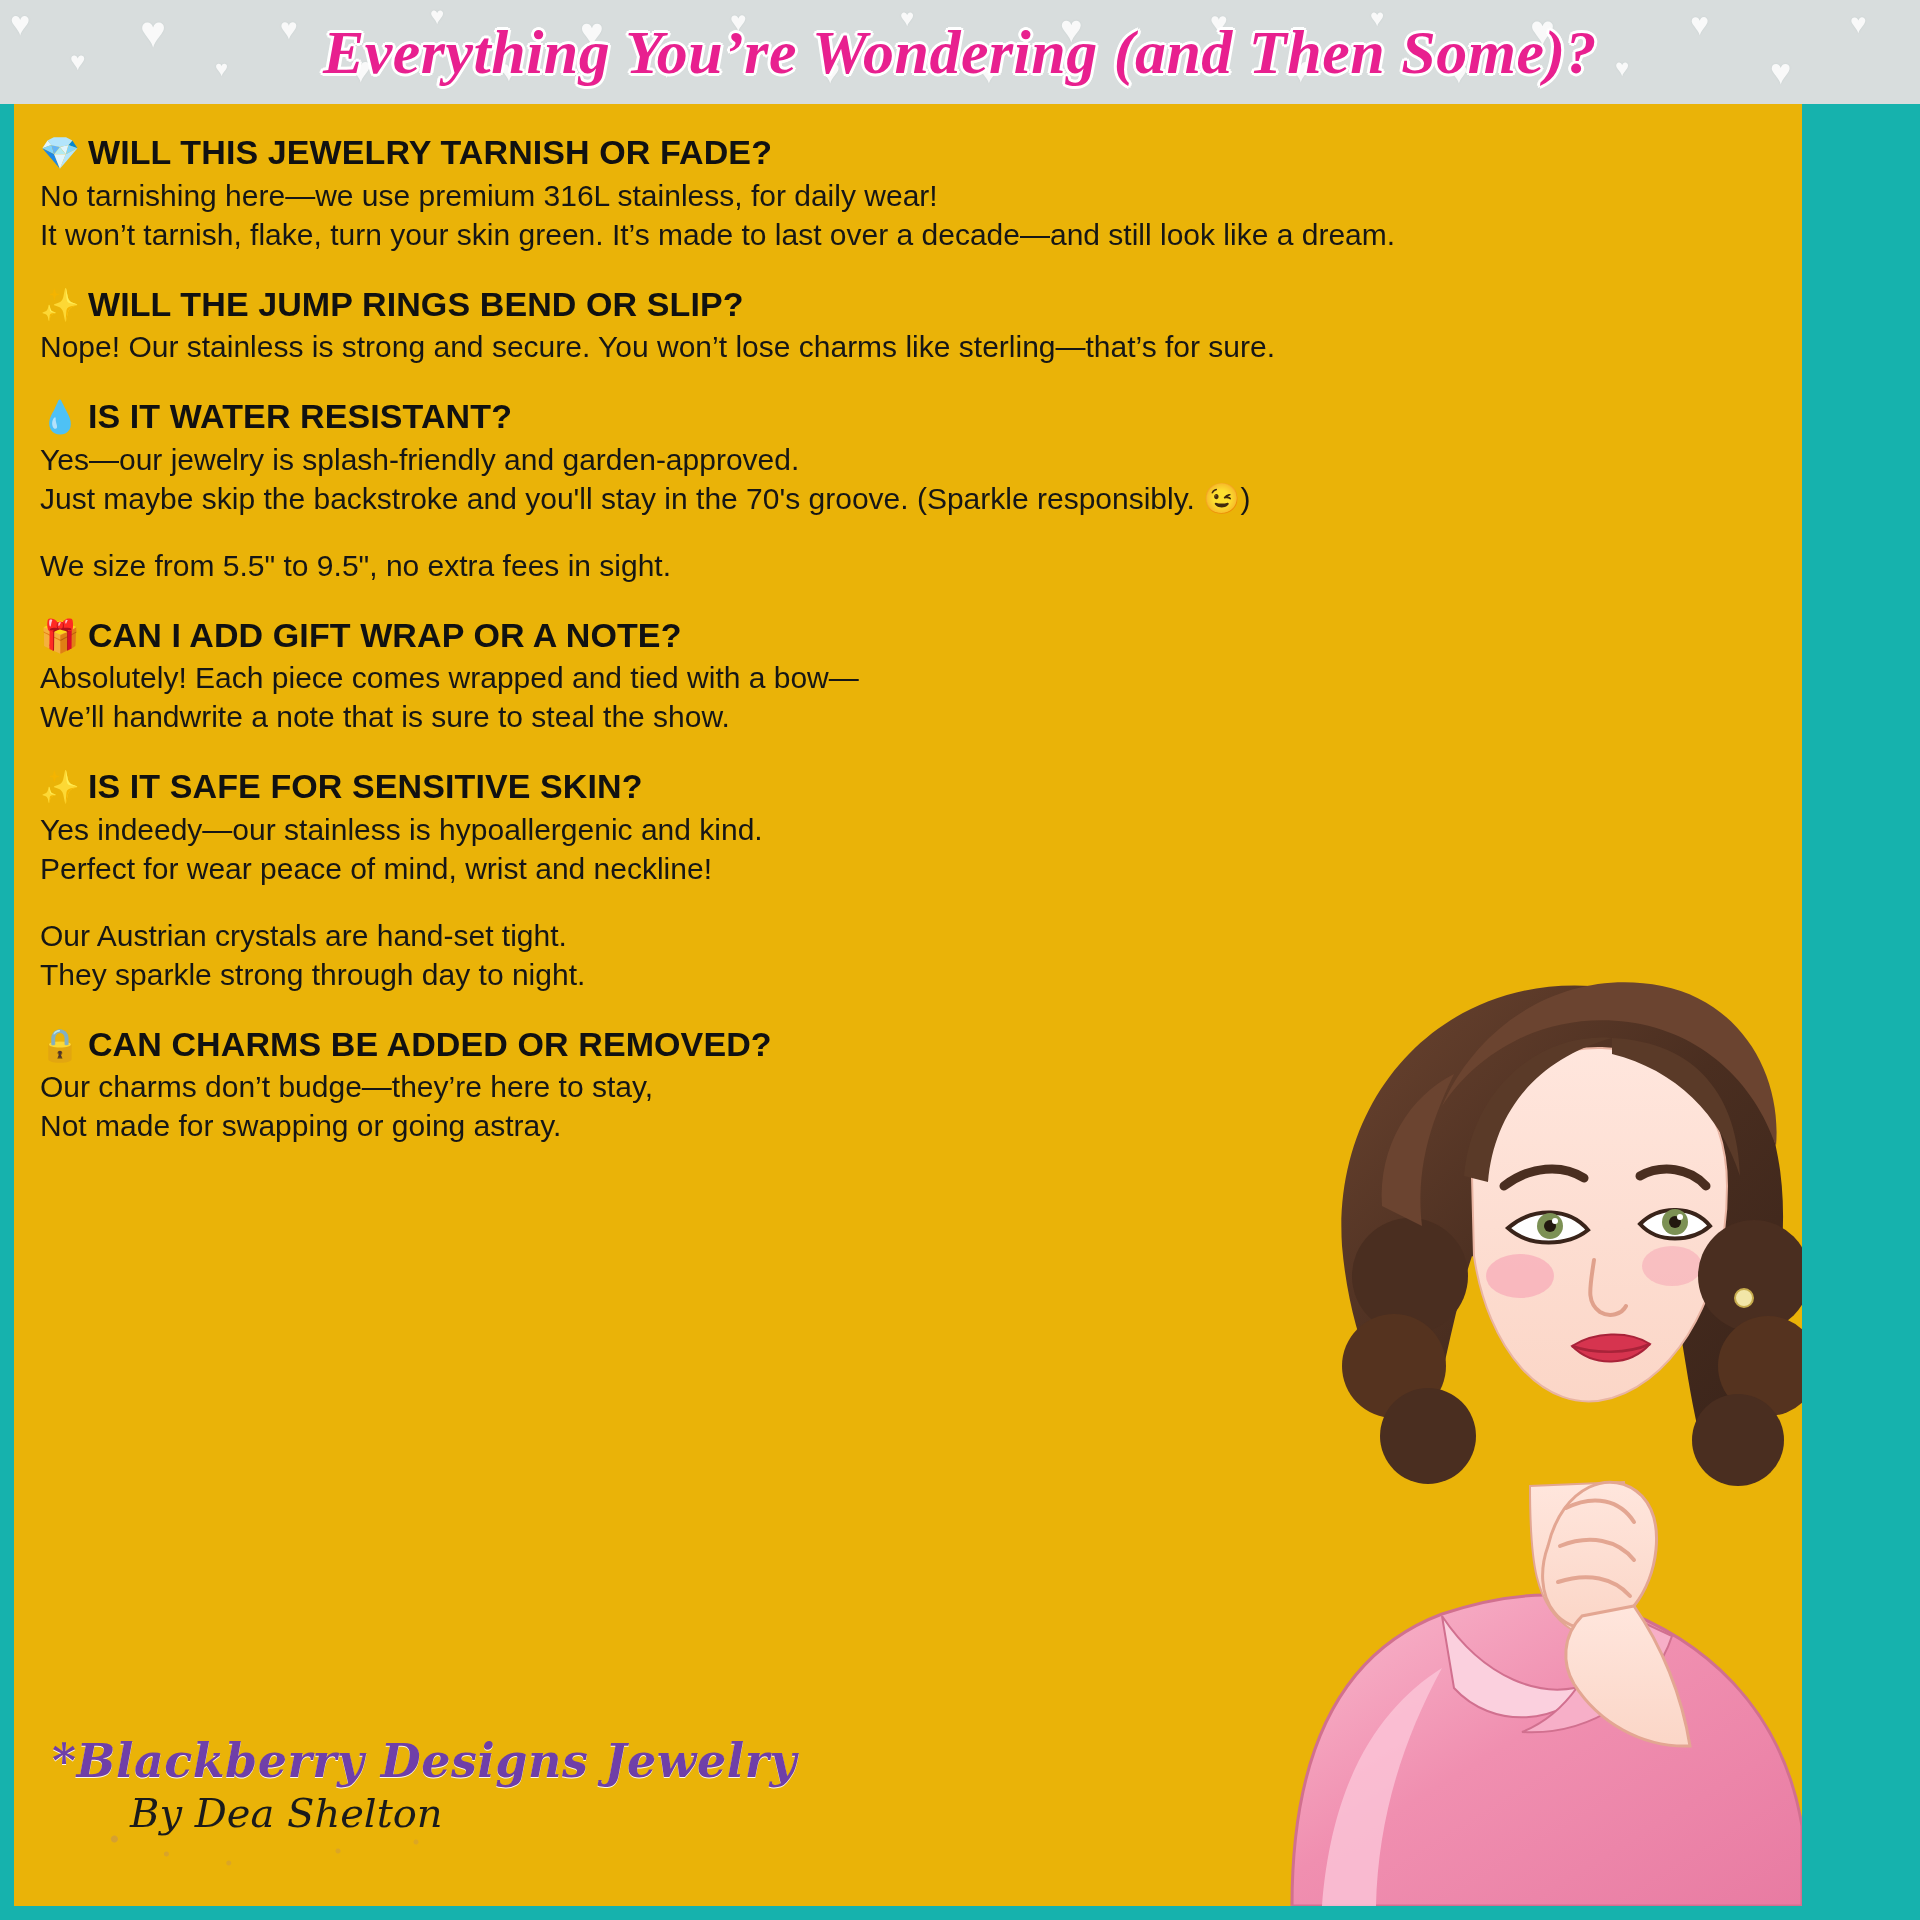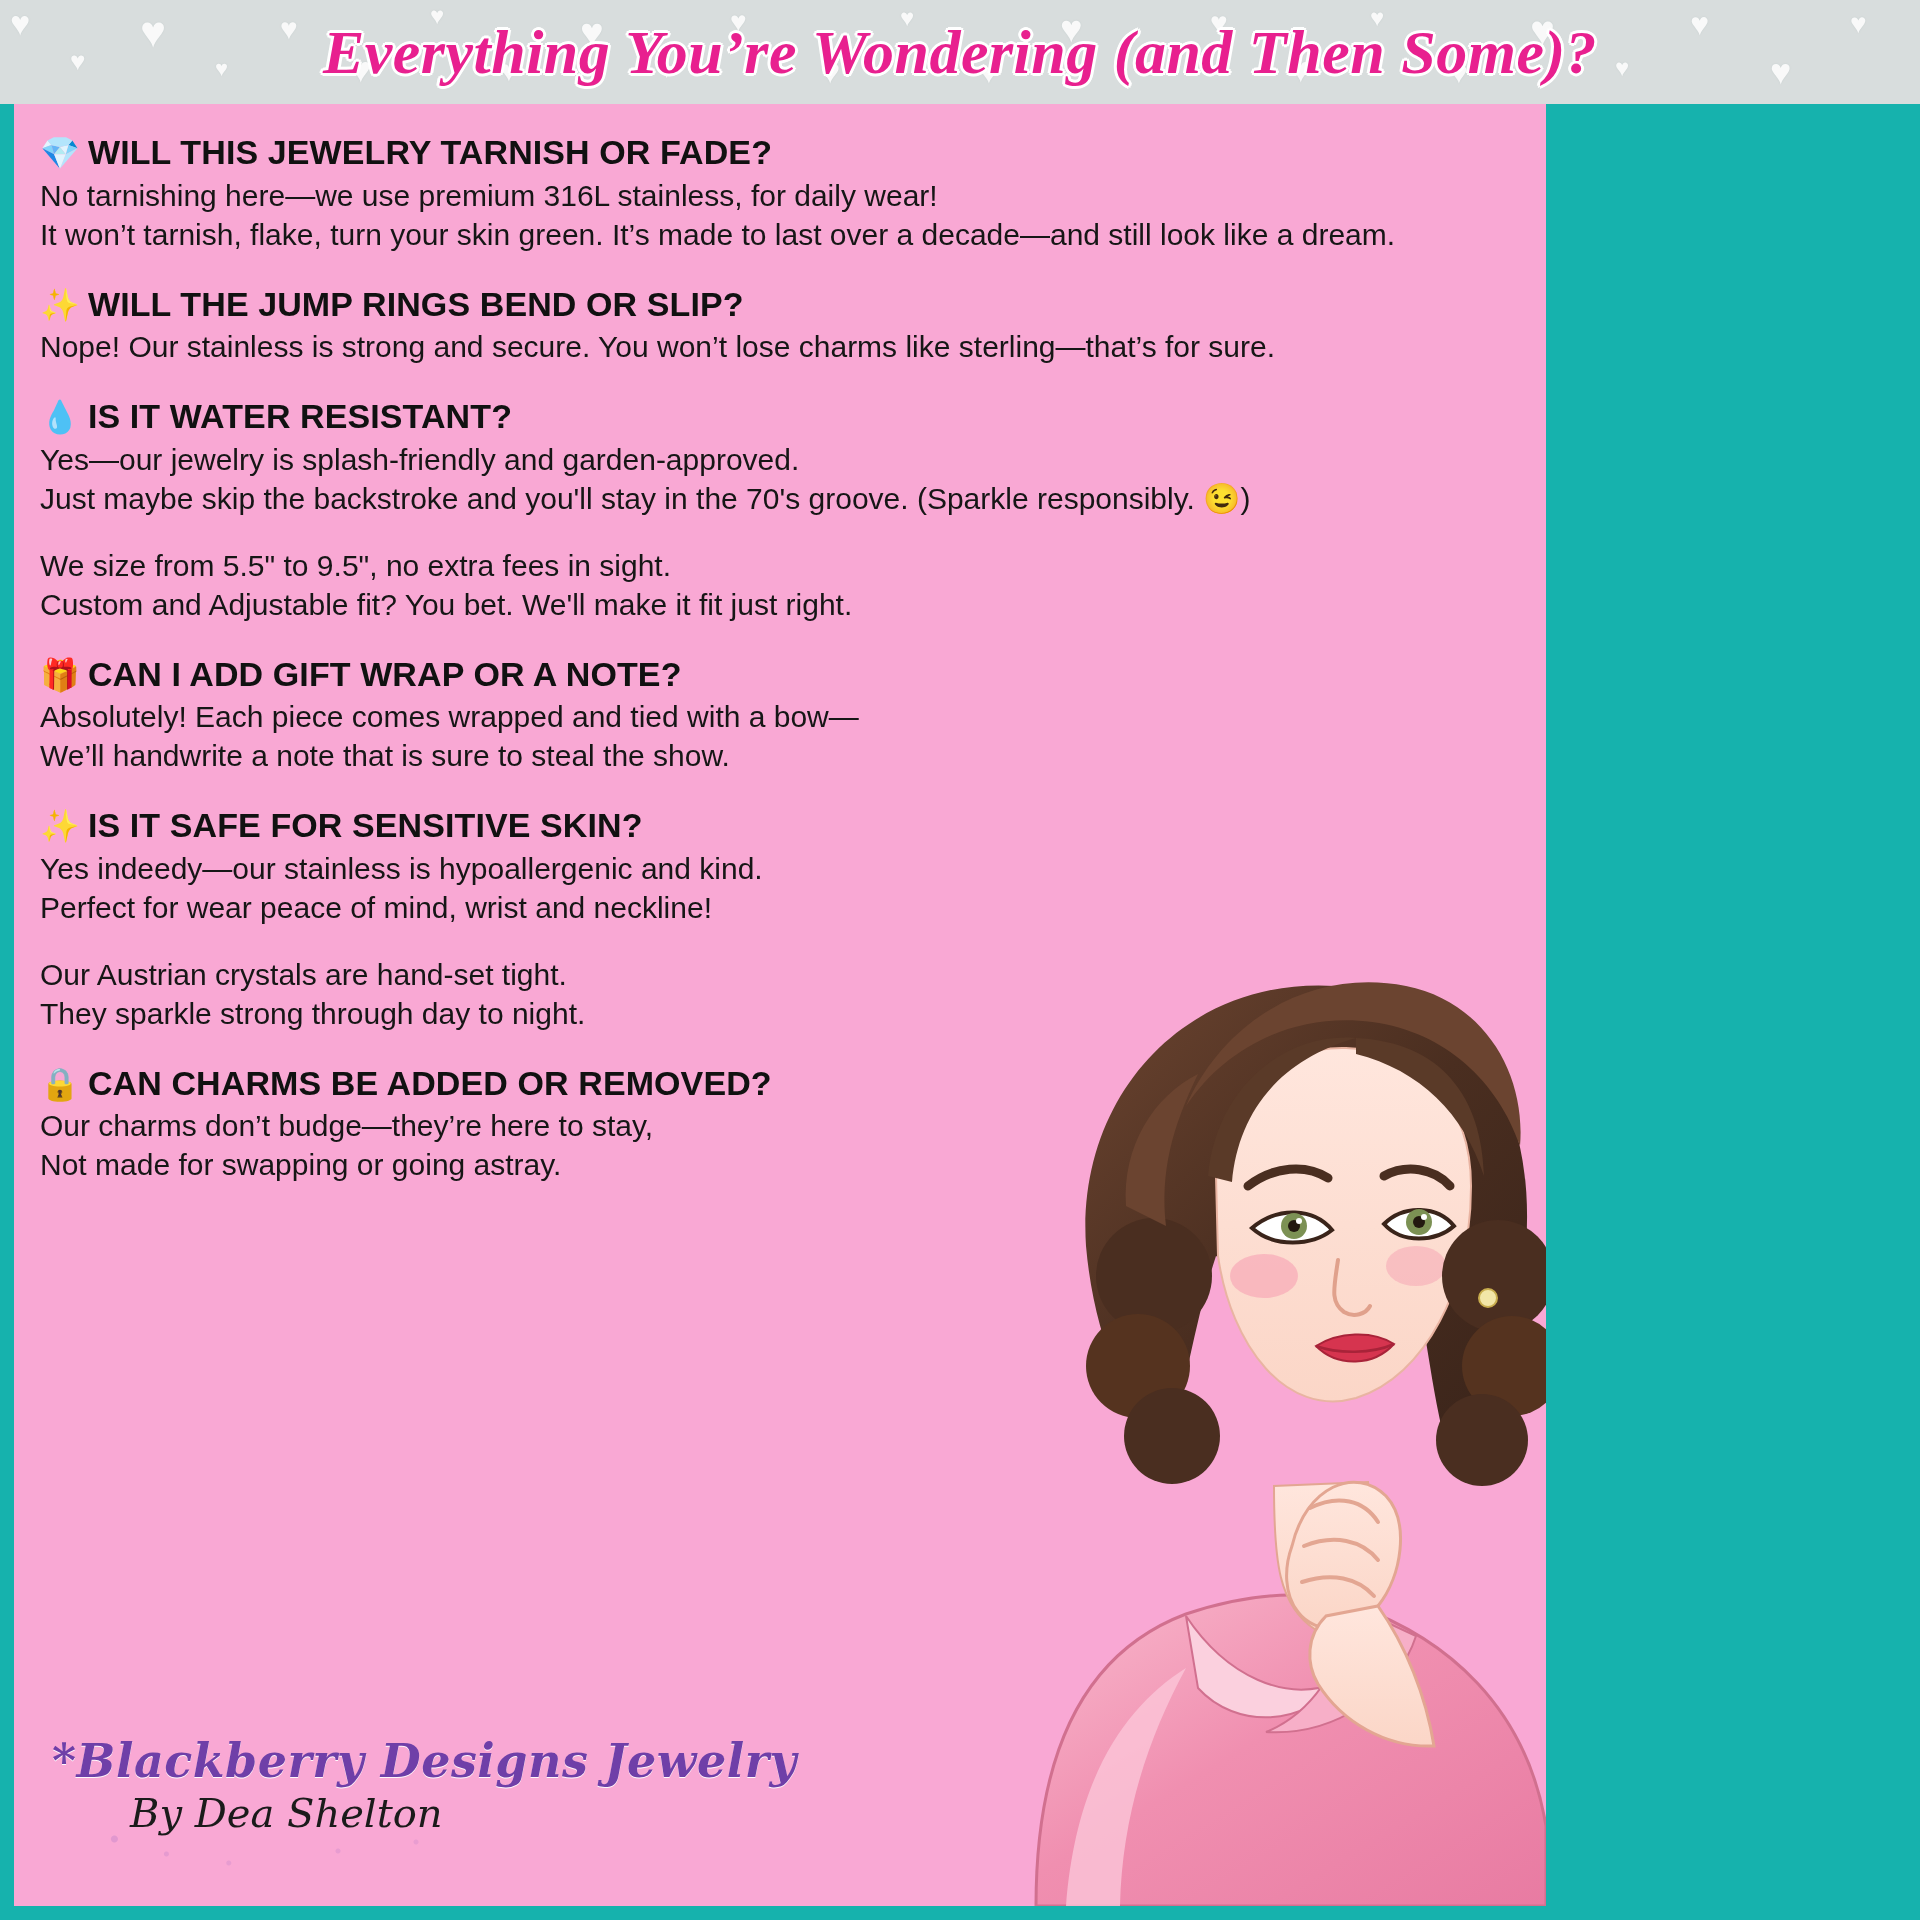--- a/index.html
+++ b/index.html
@@ -65,23 +65,23 @@
       3px 0 0 #ffffff,
       -3px 0 0 #ffffff;
     white-space: nowrap;
   }
 
   
   .card {
     position: absolute;
     left: 14px;
     top: 104px;
-    width: 1532px;
+    width: 1788px;
     height: 1802px;
-    background: #f9a8d4;
+    background: #eab308;
     box-sizing: border-box;
     overflow: hidden;
   }
 
   .faq-list {
     position: absolute;
     left: 26px;
     top: 26px;
     width: 1840px;
   }
@@ -214,21 +214,20 @@
       </div>
 
       <div class="faq">
         <div class="q"><span class="emoji">💧</span><span>IS IT WATER RESISTANT?</span></div>
         <div class="a-line">Yes—our jewelry is splash-friendly and garden-approved.</div>
         <div class="a-line">Just maybe skip the backstroke and you'll stay in the 70's groove.  (Sparkle responsibly. 😉)</div>
       </div>
 
       <div class="faq">
         <div class="a-line">We size from 5.5" to 9.5", no extra fees in sight.</div>
-        <div class="a-line">Custom and Adjustable fit? You bet. We'll make it fit just right.</div>
       </div>
 
       <div class="faq">
         <div class="q"><span class="emoji">🎁</span><span>CAN I ADD GIFT WRAP OR A NOTE?</span></div>
         <div class="a-line">Absolutely! Each piece comes wrapped and tied with a bow—</div>
         <div class="a-line">We’ll handwrite a note that is sure to steal the show.</div>
       </div>
 
       <div class="faq">
         <div class="q"><span class="emoji">✨</span><span>IS IT SAFE FOR SENSITIVE SKIN?</span></div>

